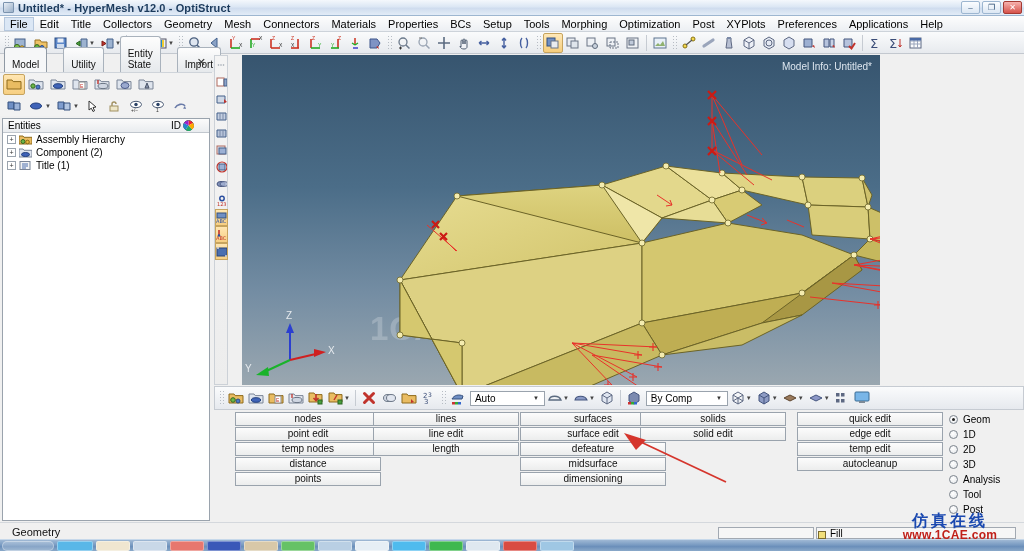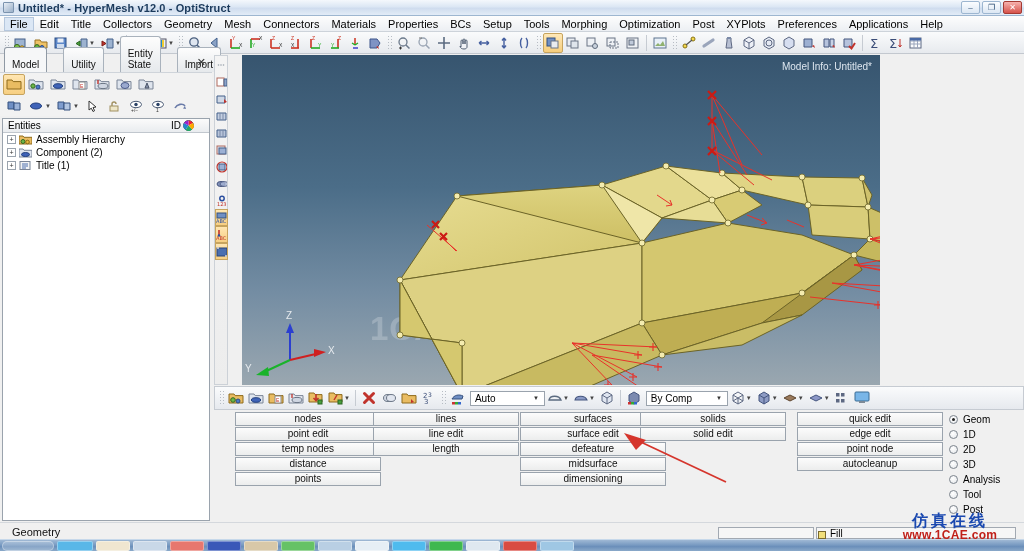--- a/index.html
+++ b/index.html
@@ -1030,21 +1030,21 @@
     </div>
 
     <div class="pcol" style="left:426px; width:146px;">
       <div class="pbtn">solids</div>
       <div class="pbtn">solid edit</div>
     </div>
 
     <div class="pcol" style="left:583px; width:146px;">
       <div class="pbtn">quick edit</div>
       <div class="pbtn">edge edit</div>
-      <div class="pbtn">point node</div>
+      <div class="pbtn">temp edit</div>
       <div class="pbtn">autocleanup</div>
     </div>
 
     <div class="radios">
       <div class="rrow">
           <span class="rdot on"></span>
           <span>Geom</span>
         </div>
       <div class="rrow">
           <span class="rdot"></span>

